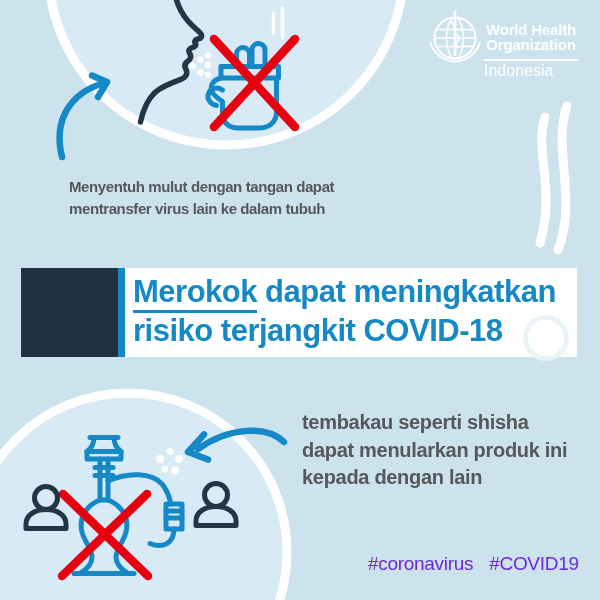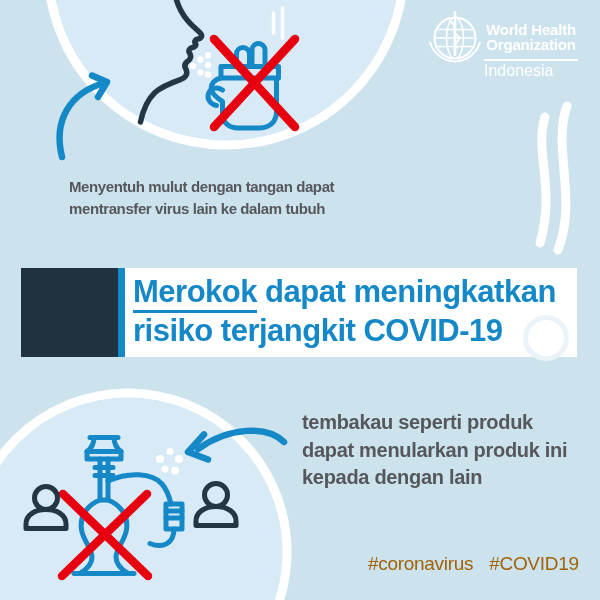--- a/index.html
+++ b/index.html
@@ -15,21 +15,21 @@
   .who-country{margin-top:3px;font-size:16px;font-weight:400;line-height:13px;}
   .caption{position:absolute;color:#55575b;font-weight:700;letter-spacing:-0.4px;}
   .caption-top{left:21px;top:176px;font-size:15px;line-height:21.5px;margin-left:48px;}
   .caption-bottom{left:302px;top:409px;font-size:20px;line-height:27.5px;letter-spacing:-0.3px;}
   .banner-block{position:absolute;left:21px;top:268px;width:97px;height:89px;background:#20313f;}
   .banner-sliver{position:absolute;left:118px;top:268px;width:7px;height:89px;background:#1588c8;}
   .banner-strip{position:absolute;left:125px;top:268px;width:452px;height:89px;background:#ffffff;}
   .banner-watermark{position:absolute;left:398px;top:47px;width:36px;height:36px;border:5px solid #eaf3f8;border-radius:50%;}
   .headline{position:absolute;left:8px;top:4px;color:#1588c8;font-weight:700;font-size:31px;line-height:39px;letter-spacing:-0.5px;white-space:nowrap;}
   .headline .kw{border-bottom:3px solid #1588c8;padding-bottom:1px;}
-  .hashtags{position:absolute;left:368px;top:553px;font-size:19px;letter-spacing:-0.3px;color:#a16207;font-weight:400;}
+  .hashtags{position:absolute;left:368px;top:553px;font-size:19px;letter-spacing:-0.3px;color:#6d28d9;font-weight:400;}
   .hashtags span{margin-right:16px;}
 </style>
 </head>
 <body>
 
 <div class="canvas">
 
   <svg class="gfx" width="600" height="600" viewBox="0 0 600 600">
 
     <circle cx="226" cy="-33" r="178" fill="#d7eaf5" stroke="#ffffff" stroke-width="9"></circle>
@@ -146,26 +146,26 @@
     <div>Menyentuh mulut dengan tangan dapat</div>
     <div>mentransfer virus lain ke dalam tubuh</div>
   </div>
 
   <div class="banner-block"></div>
   <div class="banner-sliver"></div>
   <div class="banner-strip">
     <div class="banner-watermark"></div>
     <div class="headline">
       <div><span class="kw">Merokok</span><span> dapat meningkatkan</span></div>
-      <div>risiko terjangkit COVID-19</div>
+      <div>risiko terjangkit COVID-18</div>
     </div>
   </div>
 
   <div class="caption caption-bottom">
-    <div>tembakau seperti produk</div>
+    <div>tembakau seperti shisha</div>
     <div>dapat menularkan produk ini</div>
     <div>kepada dengan lain</div>
   </div>
 
   <div class="hashtags">
     <span>#coronavirus</span><span>#COVID19</span>
   </div>
 
 </div>
 

